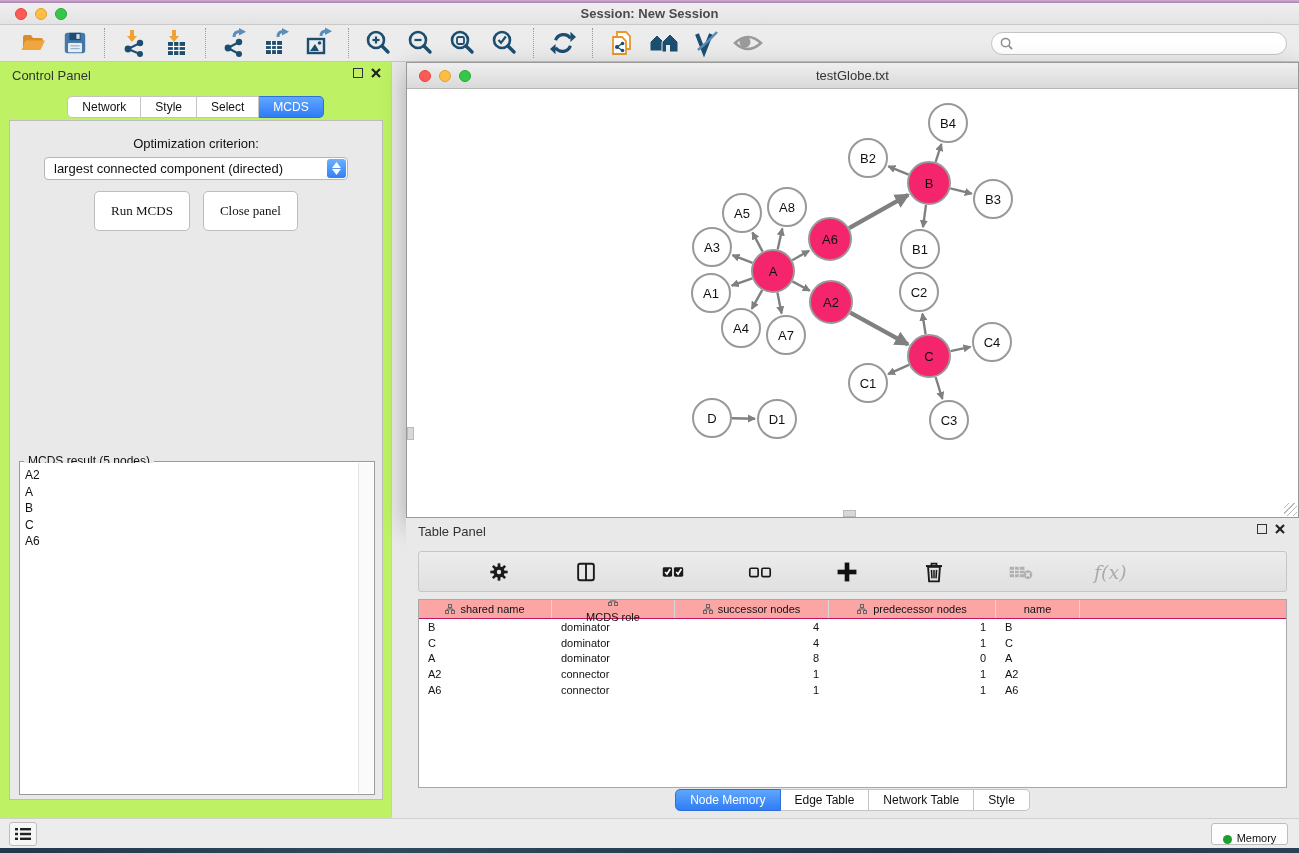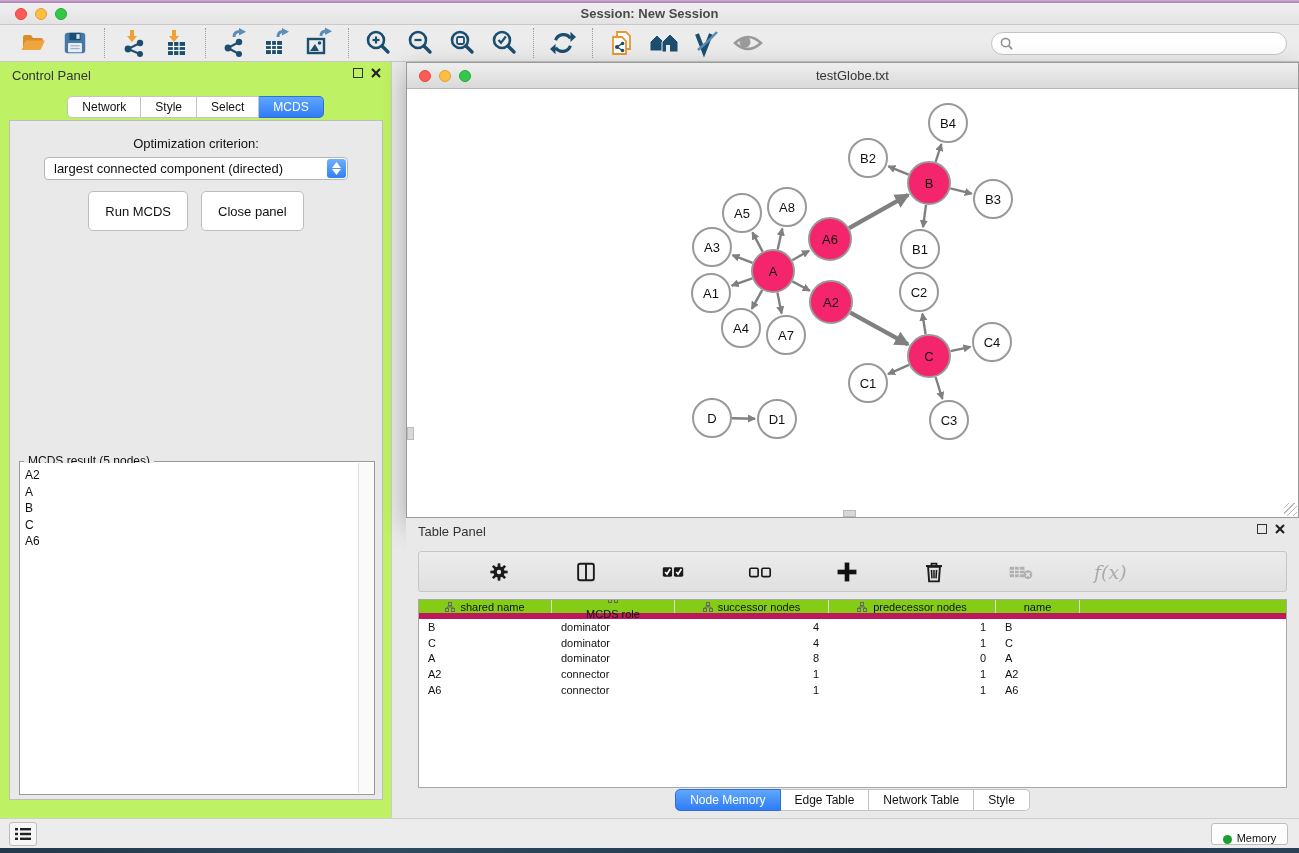--- a/index.html
+++ b/index.html
@@ -58,21 +58,21 @@
   .opt-label { position:absolute; top:15px; width:100%; text-align:center; font-size:13px; color:#111; }
   .opt-select { position:absolute; left:34px; top:36px; width:304px; height:23px; background:#fff;
     border:1px solid #b6b6b6; border-radius:4px; display:flex; align-items:center; font-size:13px;
     color:#111; padding-left:9px; }
   .opt-select .stepper { position:absolute; right:1px; top:1px; width:19px; height:19px;
     background:linear-gradient(#6db0fd,#3180f7); border-radius:3px; display:flex; flex-direction:column;
     align-items:center; justify-content:center; gap:1px; }
   .stepper svg { display:block; }
   .cp-buttons { position:absolute; top:70px; width:100%; display:flex; justify-content:center; gap:13px; }
   .push-btn { height:40px; padding:12px 16px; background:#fff; border:1px solid #bdbdbd;
-    border-radius:5px; font-size:13px; color:#111; font-family:Liberation Sans, sans-serif;
+    border-radius:5px; font-size:13px; color:#111; font-family:Liberation Serif, serif;
     display:flex; align-items:center; cursor:default; }
   .mcds-fieldset { position:absolute; left:9px; top:340px; width:356px; height:334px;
     border:1px solid #9a9a9a; background:#fff; }
   .mcds-legend { position:absolute; left:4px; top:-8px; background:#e9e9e9; padding:0 4px;
     font-size:12px; color:#111; }
   .mcds-list { position:absolute; left:1px; top:1px; right:16px; bottom:1px; background:#fff;
     padding:4px 0 0 4px; overflow:hidden; }
   .mcds-list .item { font-size:12px; color:#111; line-height:16.5px; }
   .mcds-scroll { position:absolute; right:1px; top:1px; bottom:1px; width:15px; background:#fafafa;
     border-left:1px solid #e2e2e2; }
@@ -94,21 +94,21 @@
 
   
   .table-panel { position:absolute; left:406px; top:518px; width:893px; height:300px; background:#e9e9e9; }
   .tp-toolbar { position:absolute; left:12px; top:33px; width:869px; height:41px;
     background:linear-gradient(#ececec,#e0e0e0); border:1px solid #c6c6c6; border-radius:3px;
     display:flex; align-items:center; padding-left:14px; }
   .tp-btn { width:36px; height:34px; display:flex; align-items:center; justify-content:center; margin-right:3px;margin-left:48px; }
   .fx-label { font-family:"DejaVu Serif", serif; font-style:italic; font-size:19px; color:#aaa; }
   .tp-table { position:absolute; left:12px; top:81px; width:869px; height:189px; background:#fff;
     border:1px solid #a8a8a8; overflow:hidden; }
-  .thead { display:flex; height:19px; background:#84cc16; border-bottom:6px solid #be185d; }
+  .thead { display:flex; height:19px; background:#fca5a5; border-bottom:1px solid #be185d; }
   .th { display:flex; align-items:center; justify-content:center; gap:5px; font-size:11px;
     color:#111; border-right:1px solid #d8d8d8; height:100%; }
   .trow { display:flex; height:15.8px; align-items:center; }
   .td { font-size:11px; color:#111; height:100%; display:flex; align-items:center; }
   .td.num { justify-content:flex-end; }
   .tp-tabs { position:absolute; left:0; top:271px; width:100%; display:flex; justify-content:center; }
 
   
   .status-bar { position:absolute; left:0; top:818px; width:1299px; height:30px; background:#ececec;
     border-top:1px solid #cfcfcf; }

